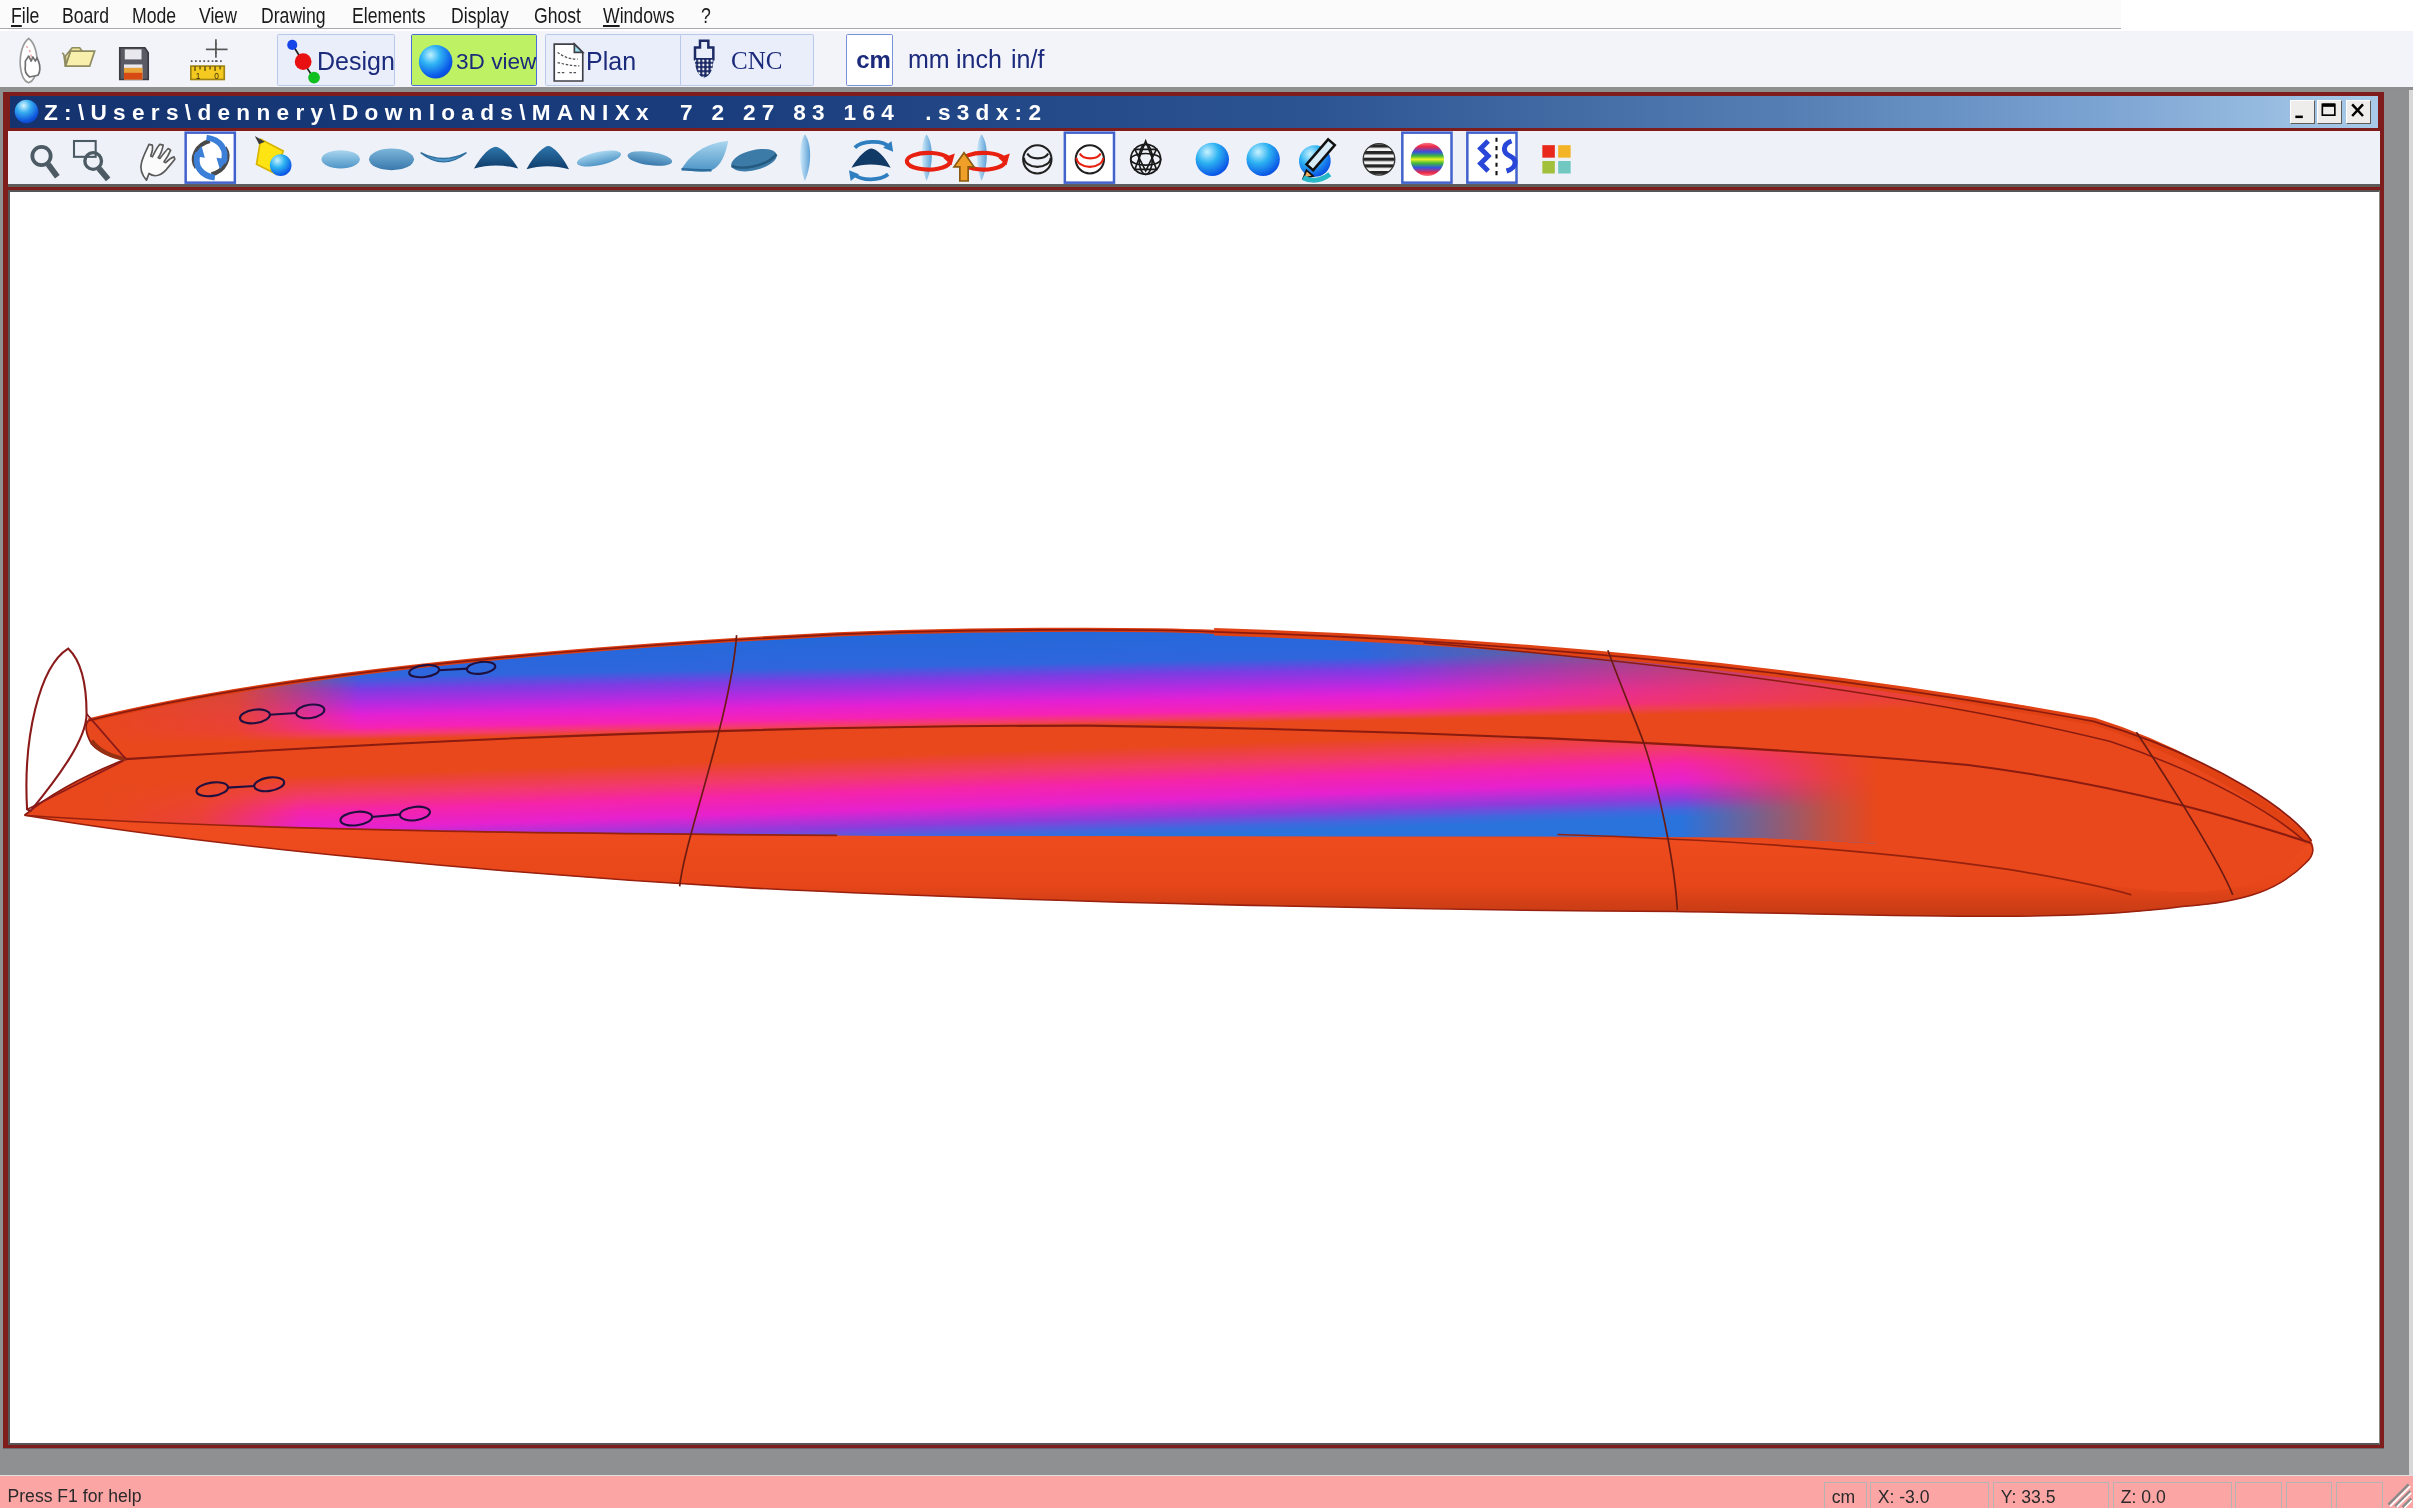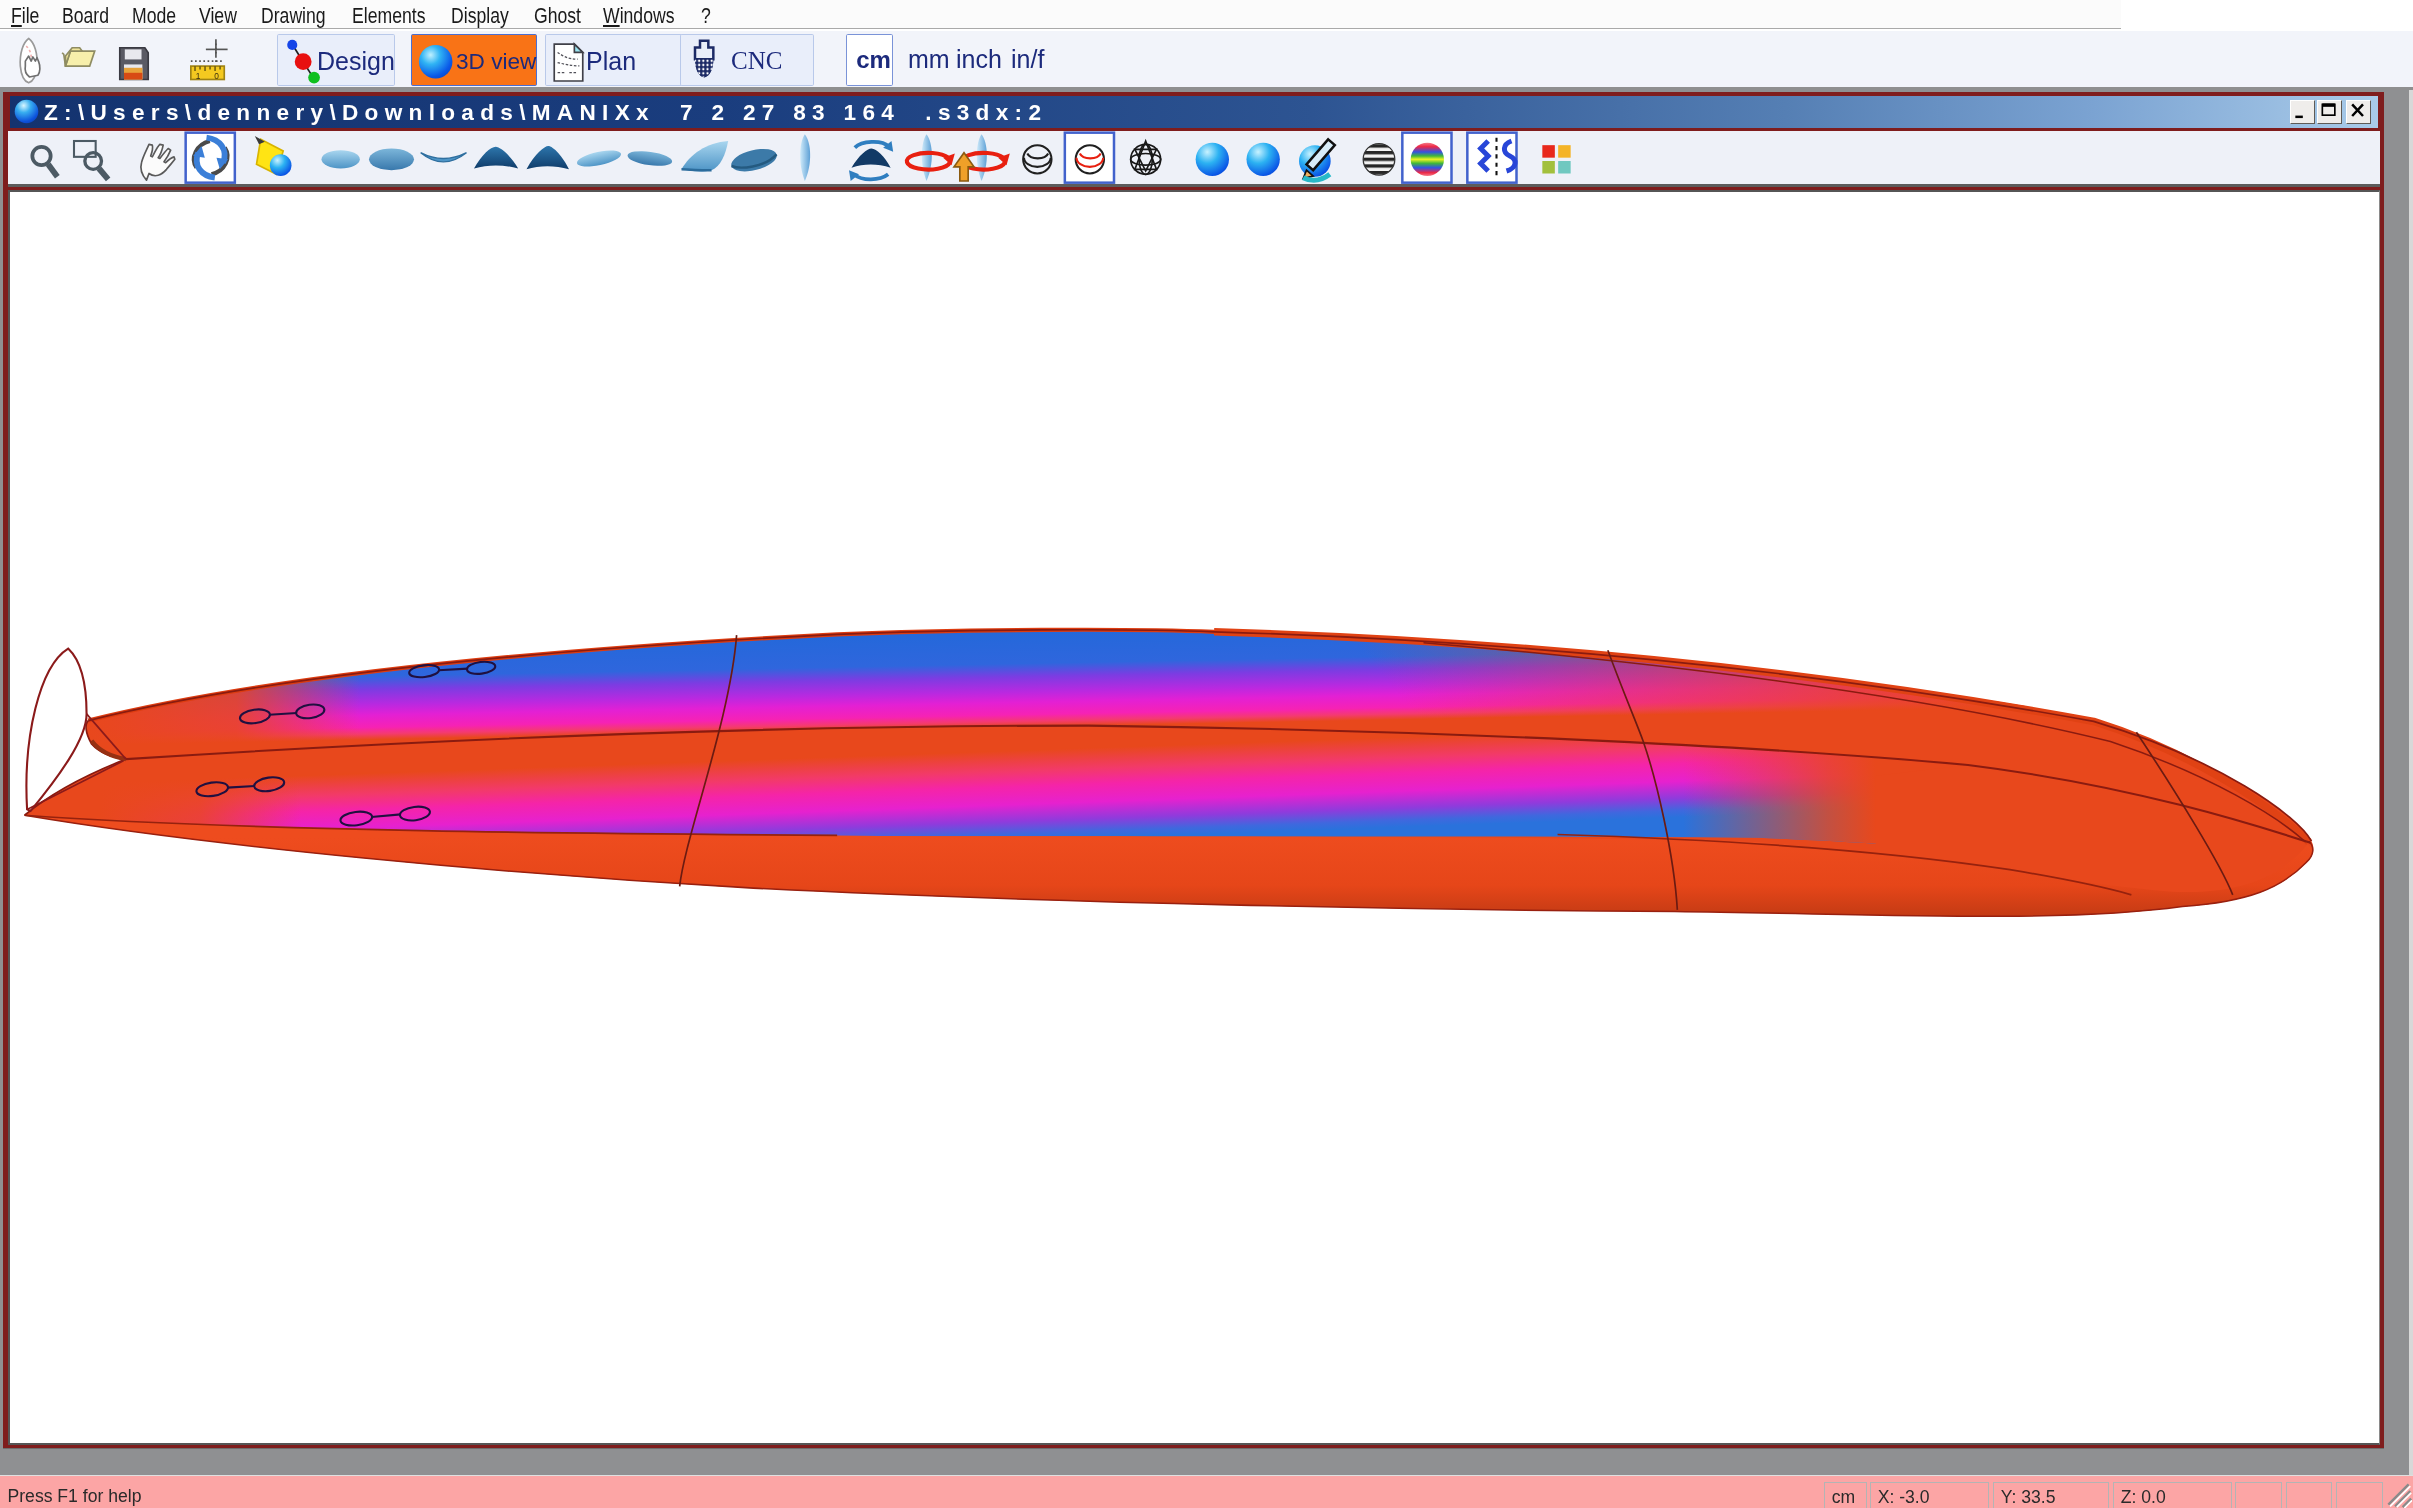--- a/index.html
+++ b/index.html
@@ -136,21 +136,21 @@
           <pattern id="hatchP" width="5" height="5" patternUnits="userSpaceOnUse">
       <rect width="5" height="5" fill="#1c2a66"></rect>
       <circle cx="2" cy="2" r="1.4" fill="#ffffff"></circle>
     </pattern>
         </defs>
   </svg>
   </div>
   <div class="tbbtn" style="left:277px; width:118px;">
       <span class="lbl" style="left:39px;top:12.6px">Design</span>
     </div>
-  <div class="tbbtn" style="left:411px; width:126px; background:#f97316; border-color:#4a6fd4;">
+  <div class="tbbtn" style="left:411px; width:126px; background:#bef264; border-color:#4a6fd4;">
       <span class="lbl" style="left:44px;top:14.2px;font-size:22.6px">3D view</span>
     </div>
   <div class="tbbtn" style="left:545px; width:138px;">
       <span class="lbl" style="left:40px;top:12.6px">Plan</span>
     </div>
   <div class="tbbtn" style="left:680px; width:134px;font-family:Liberation Serif, serif;">
       <span class="lbl" style="left:50px;top:12.6px">CNC</span>
     </div>
   <div class="tbbtn" style="left:846px; width:47px; background:#ffffff; border-color:#7a93d8;">
       <span class="lbl" style="left:9.2px; top:11px; font-size:24px; font-weight:bold;">cm</span>

